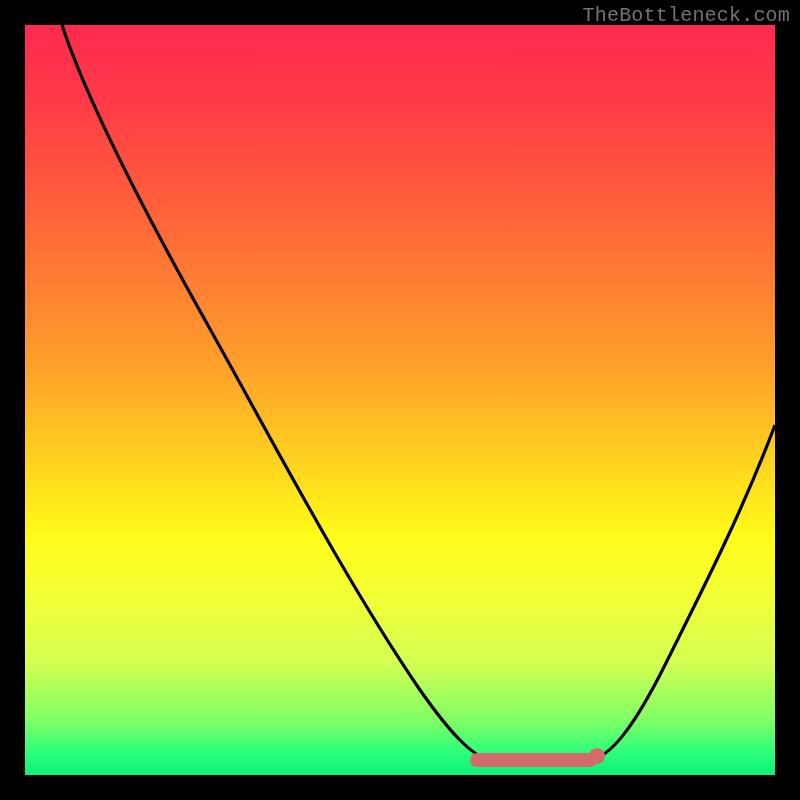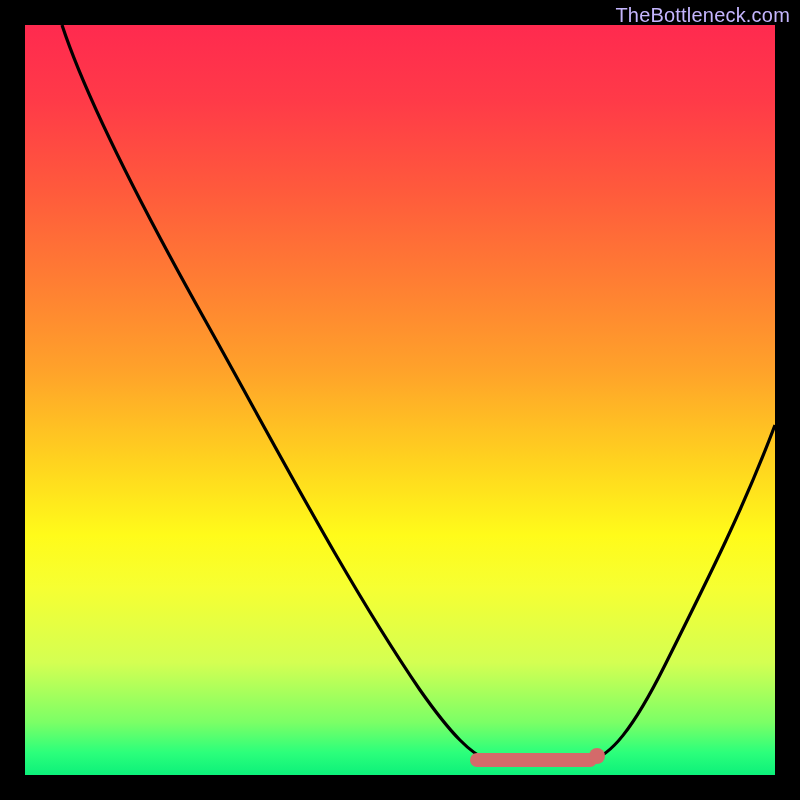--- a/index.html
+++ b/index.html
@@ -42,23 +42,23 @@
     left: 0;
     top: 0;
     width: 750px;
     height: 750px;
     pointer-events: none;
   }
   .watermark {
     position: absolute;
     top: 4px;
     right: 10px;
-    font-family: Liberation Sans, sans-serif;
+    font-family: Liberation Mono, monospace;
     font-size: 20px;
-    color: #c4b5fd;
+    color: #737373;
     letter-spacing: 0.2px;
   }
 </style>
 </head>
 <body>
 
 <div class="frame">
   <div class="plot-area">
     <svg class="curve" viewBox="0 0 750 750" preserveAspectRatio="none">
       <path d="M 37 0

